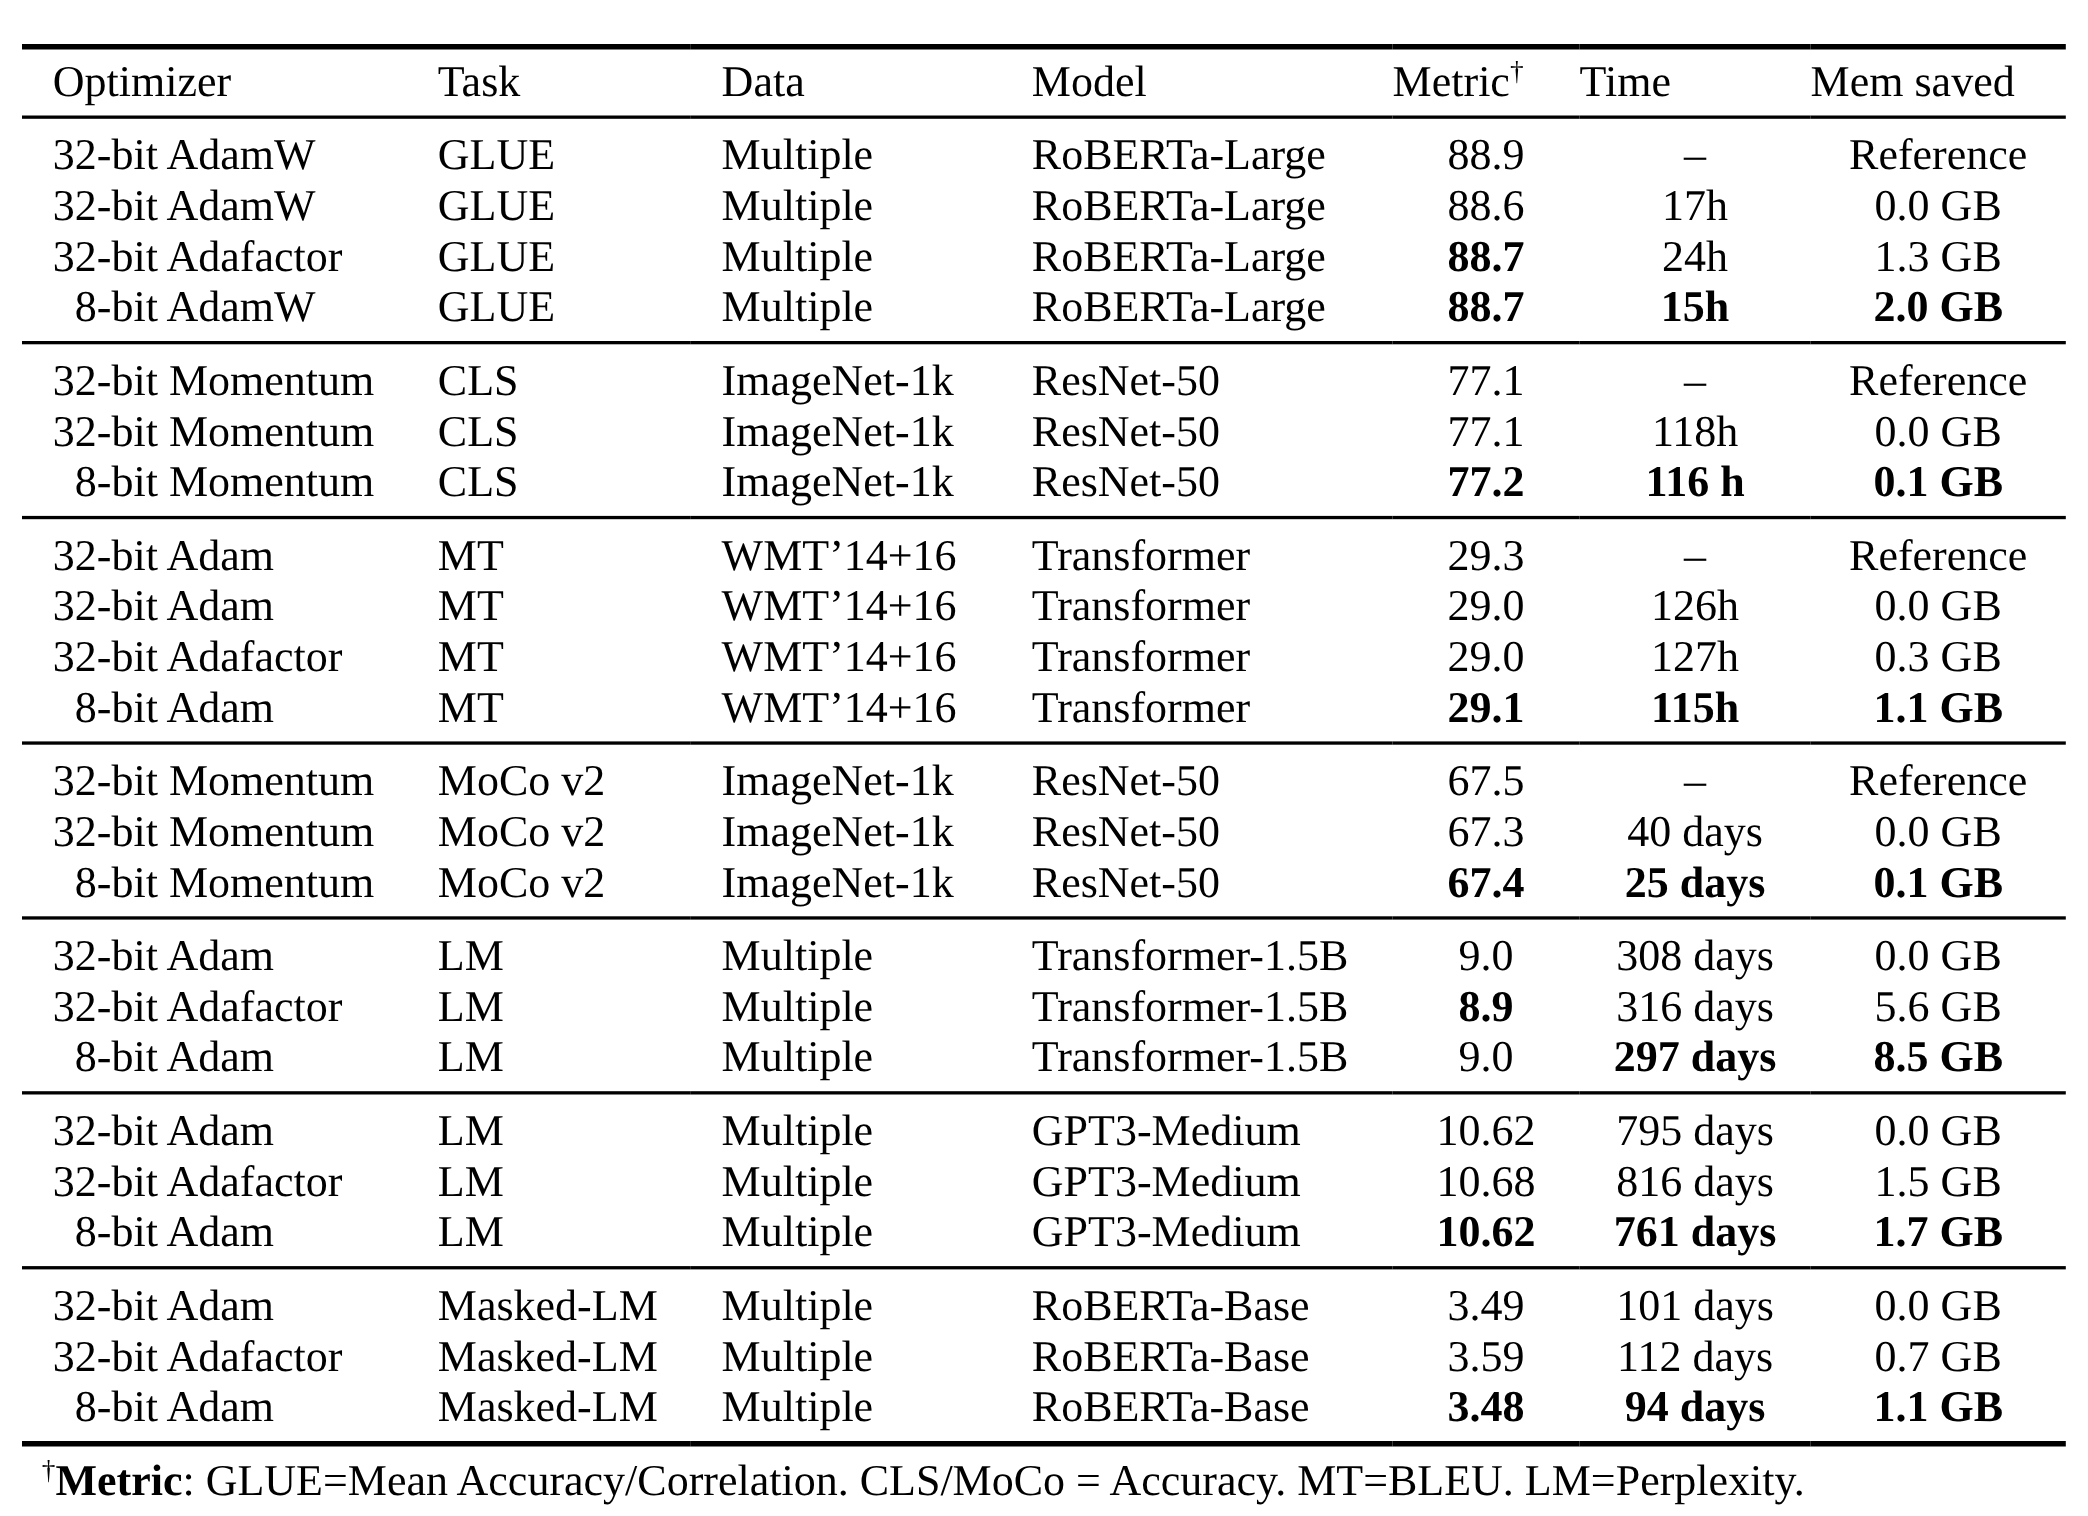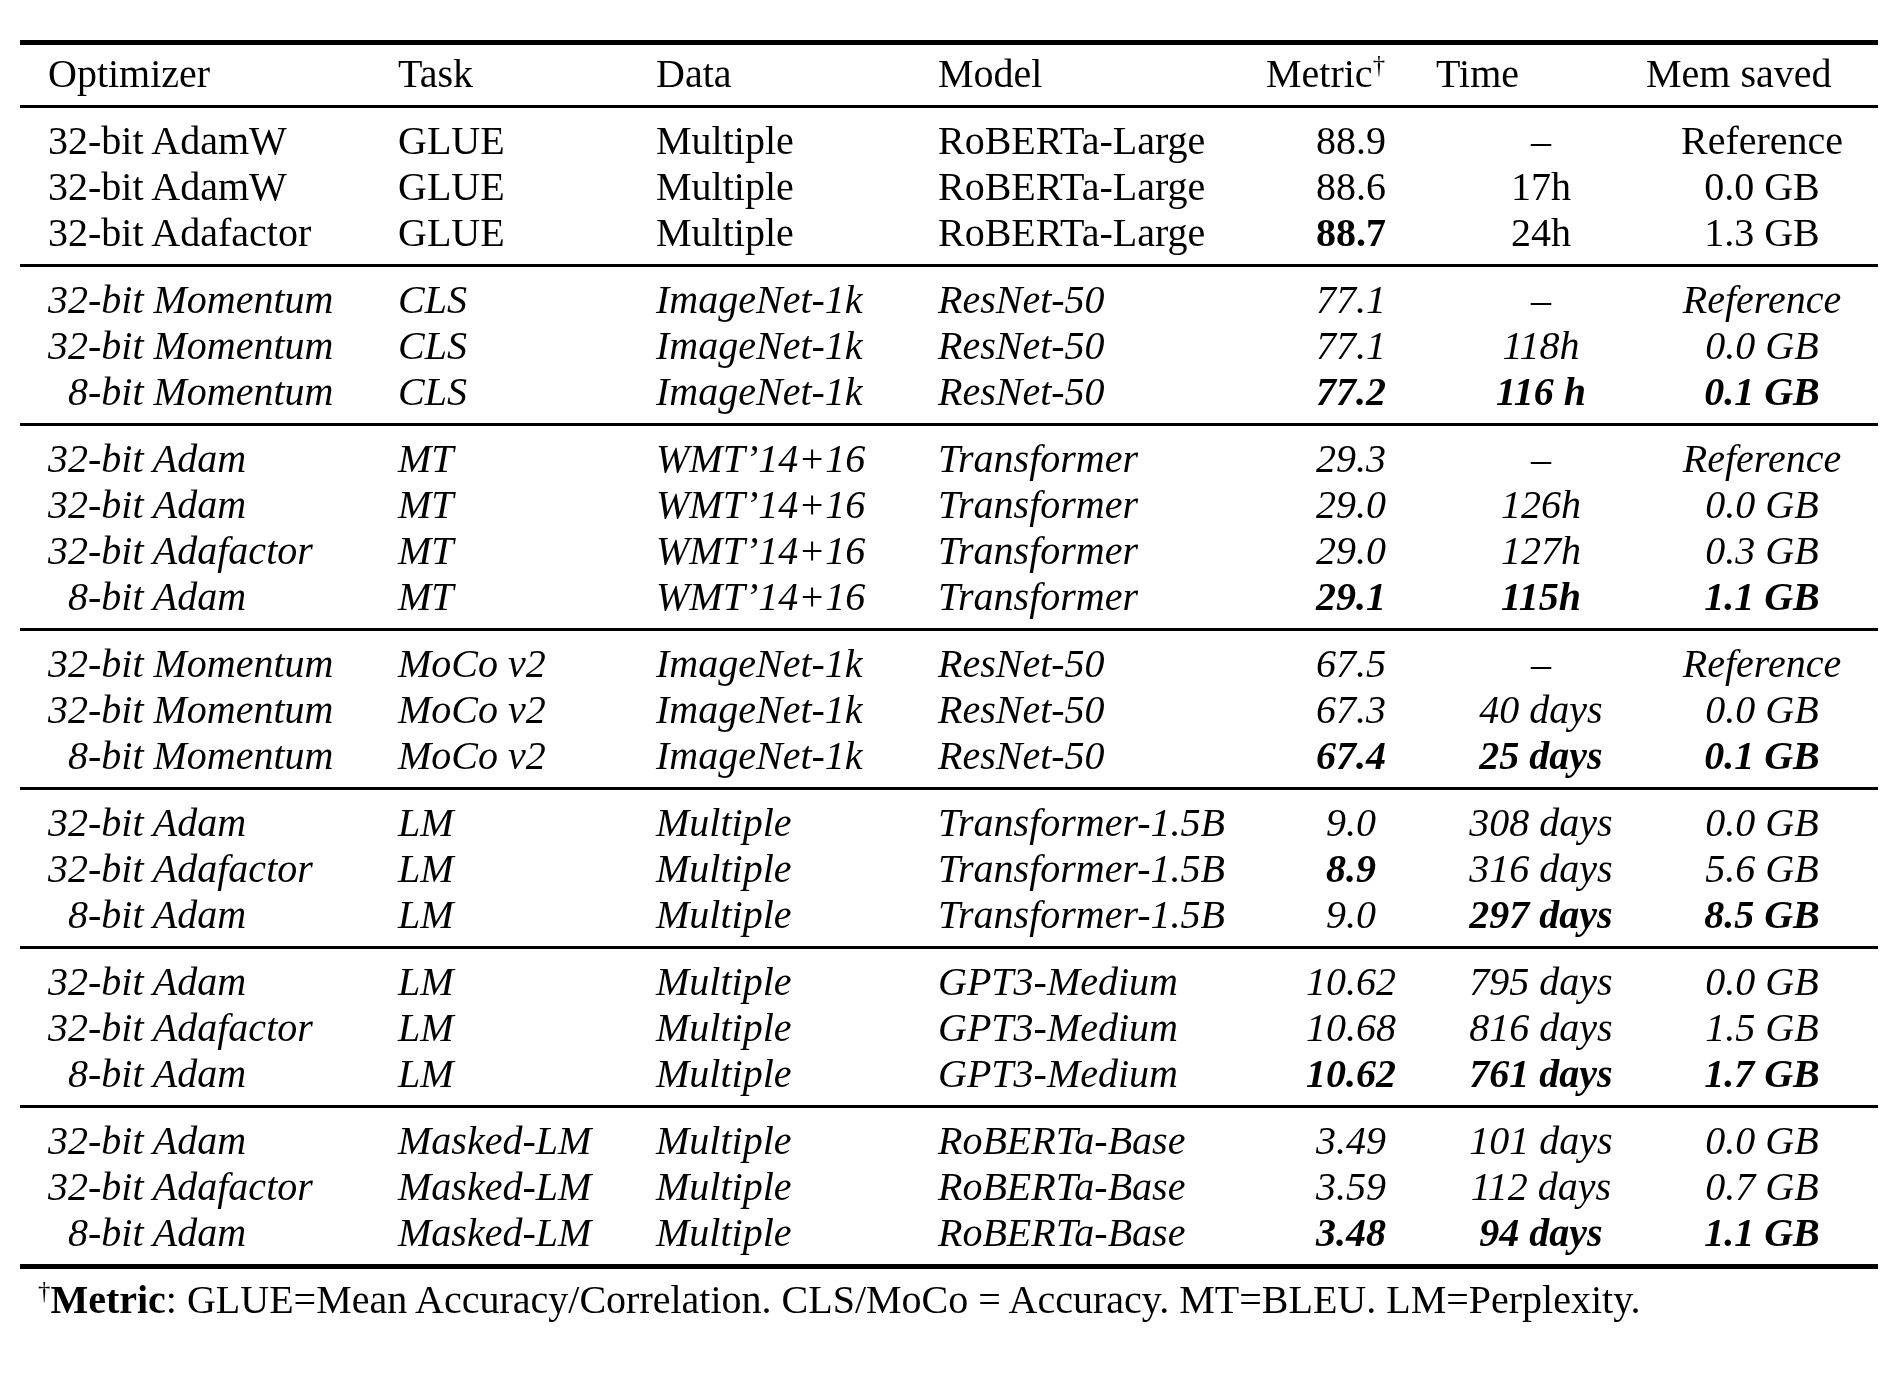--- a/index.html
+++ b/index.html
@@ -42,21 +42,20 @@
     padding: 0 0 0 28px;
     white-space: nowrap;
     overflow: hidden;
   }
   td.center {
     text-align: center;
     padding-left: 0;
   }
   tbody.group + tbody.group {
     border-top: 3px solid #000;
-    font-style: italic;
   }
   tbody.group tr:first-child td { padding-top: 10px; }
   tbody.group tr:last-child td  { padding-bottom: 8px; }
   .bold { font-weight: bold; }
   td.indent { padding-left: calc(28px + 0.5em); }
   sup.dagger {
     font-size: 62%;
     vertical-align: super;
     line-height: 0;
   }
@@ -114,20 +113,29 @@
         </tr>
         <tr>
           <td>32-bit Adafactor</td>
           <td>GLUE</td>
           <td>Multiple</td>
           <td>RoBERTa-Large</td>
           <td class="center bold">88.7</td>
           <td class="center">24h</td>
           <td class="center">1.3 GB</td>
         </tr>
+        <tr>
+          <td class="indent">8-bit AdamW</td>
+          <td>GLUE</td>
+          <td>Multiple</td>
+          <td>RoBERTa-Large</td>
+          <td class="center bold">88.7</td>
+          <td class="center bold">15h</td>
+          <td class="center bold">2.0 GB</td>
+        </tr>
       </tbody>
       <tbody class="group">
         <tr>
           <td>32-bit Momentum</td>
           <td>CLS</td>
           <td>ImageNet-1k</td>
           <td>ResNet-50</td>
           <td class="center">77.1</td>
           <td class="center">–</td>
           <td class="center">Reference</td>

